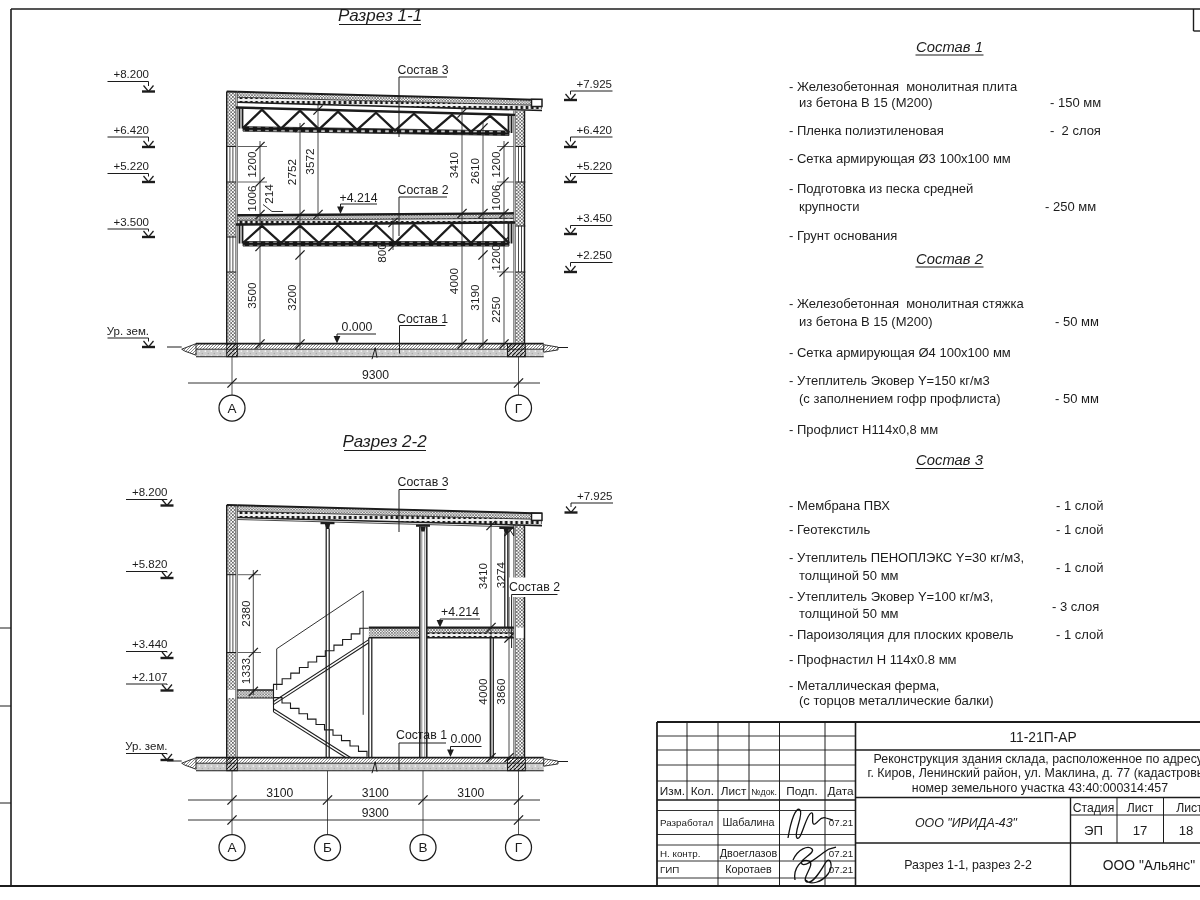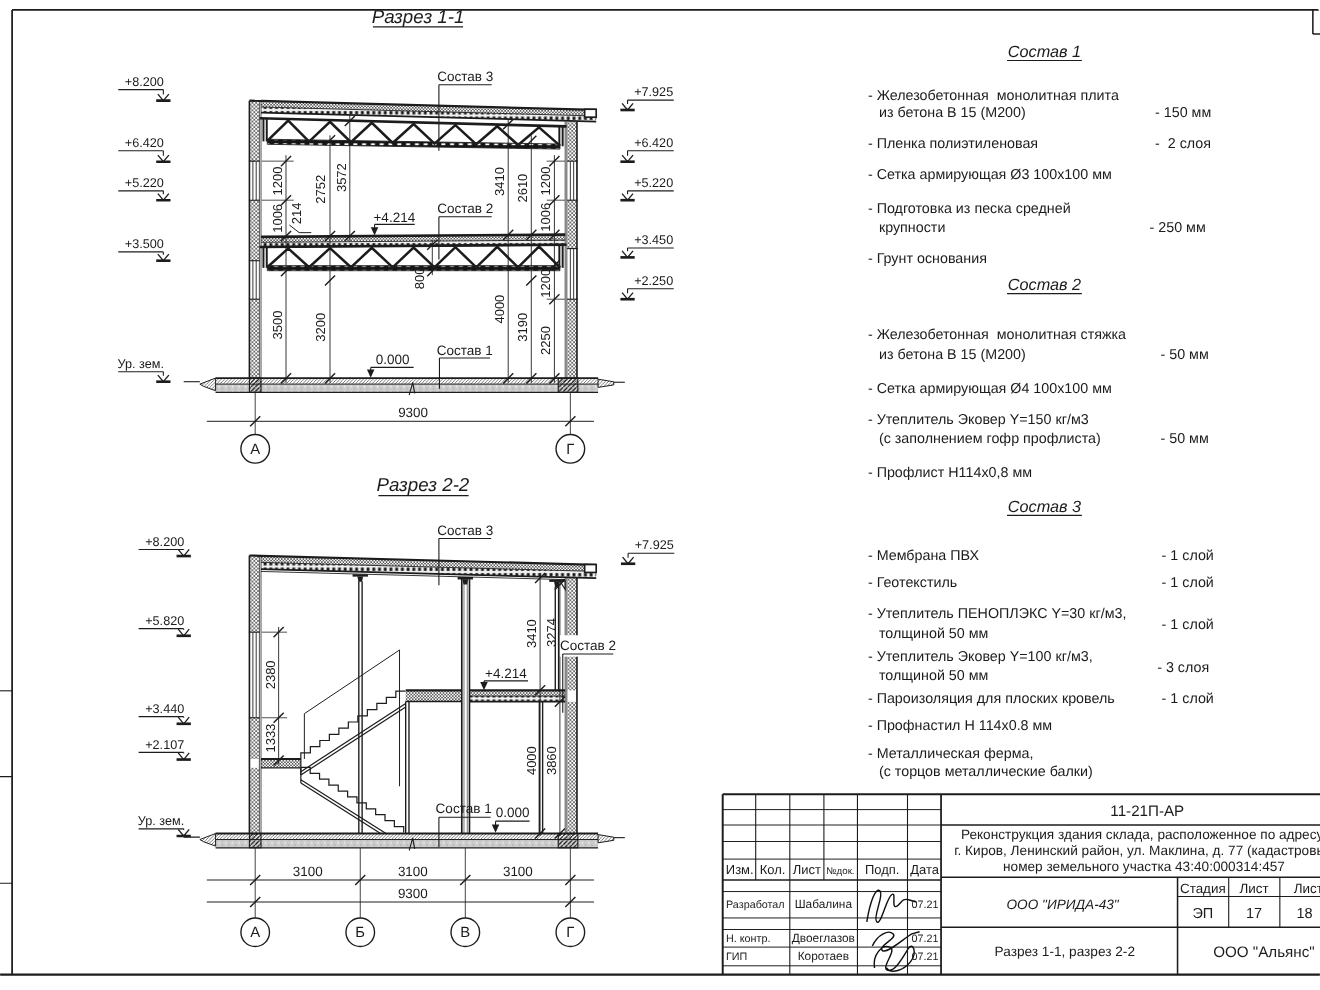--- a/index.html
+++ b/index.html
@@ -1,17 +1,17 @@
 <!DOCTYPE html>
 <html><head>
 <meta charset="utf-8">
 <style>
   html,body{margin:0;padding:0;background:#ffffff;}
   .stage{position:relative;width:1200px;height:900px;background:#ffffff;overflow:hidden;
-         font-family:"Liberation Sans",sans-serif;border-radius:15px;}
+         font-family:"Liberation Sans",sans-serif;}
   svg text{fill:#1c1c1c;font-family:"Liberation Sans",sans-serif;white-space:pre;}
 </style>
 </head>
 <body>
 
 <div class="stage">
 <svg width="1200" height="900" viewBox="0 0 1200 900">
 <defs>
   <pattern id="pat-wall" width="3.4" height="3.4" patternUnits="userSpaceOnUse">
     <path d="M0,3.4 L3.4,0 M0,0 L3.4,3.4" stroke="#1c1c1c" stroke-width="0.55"></path>

